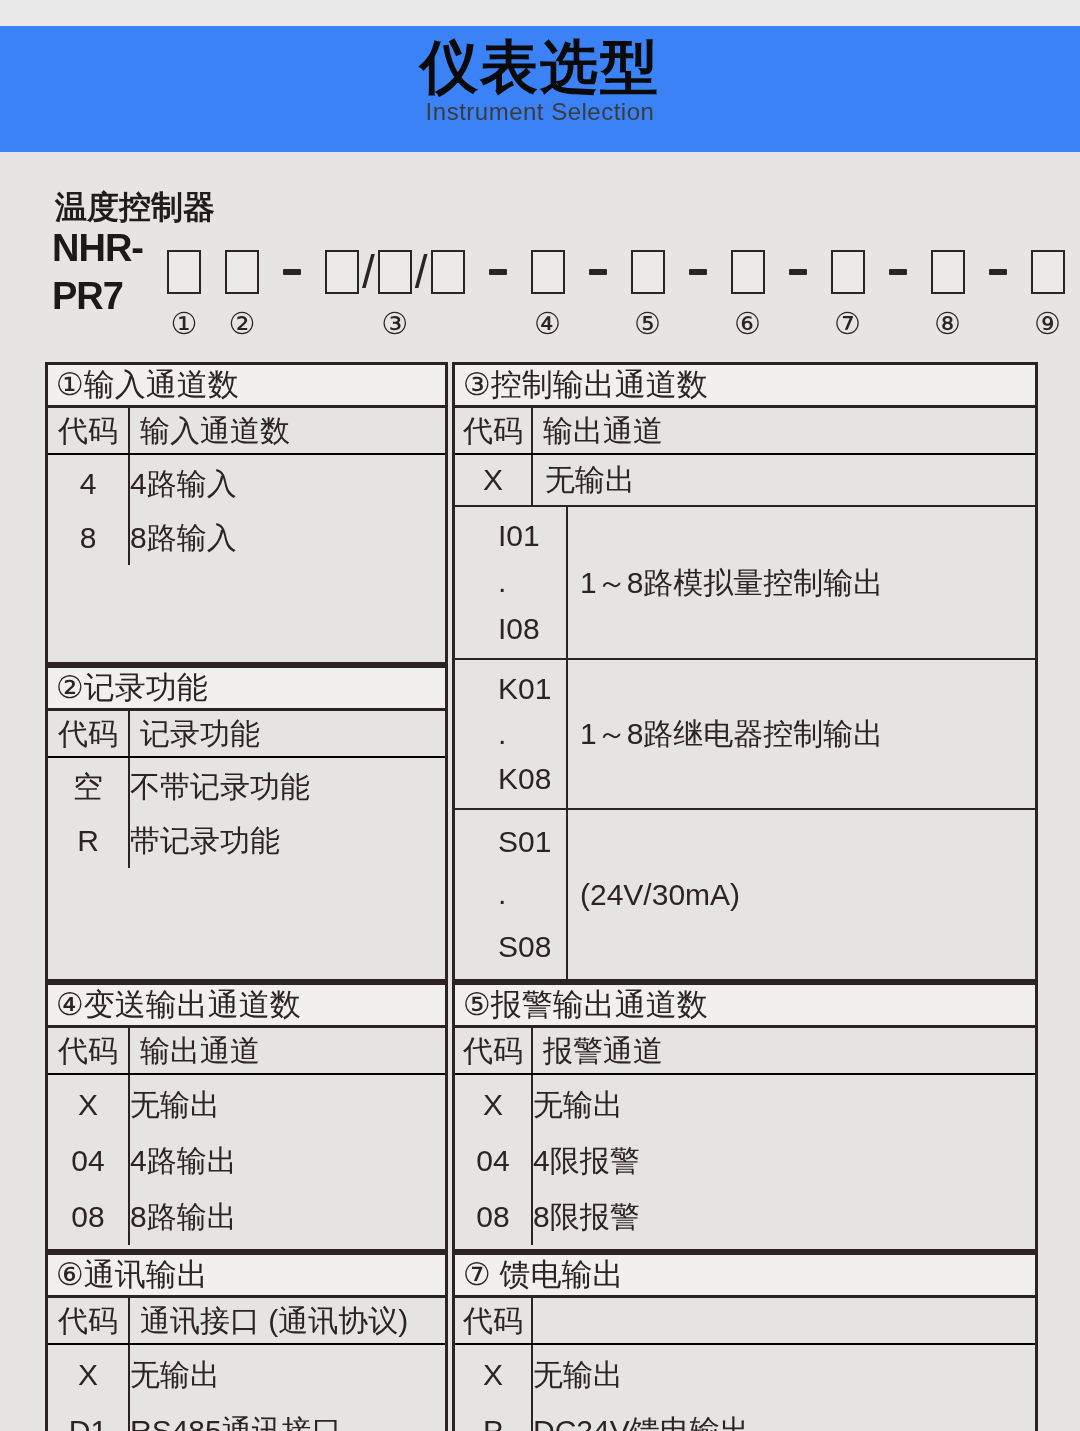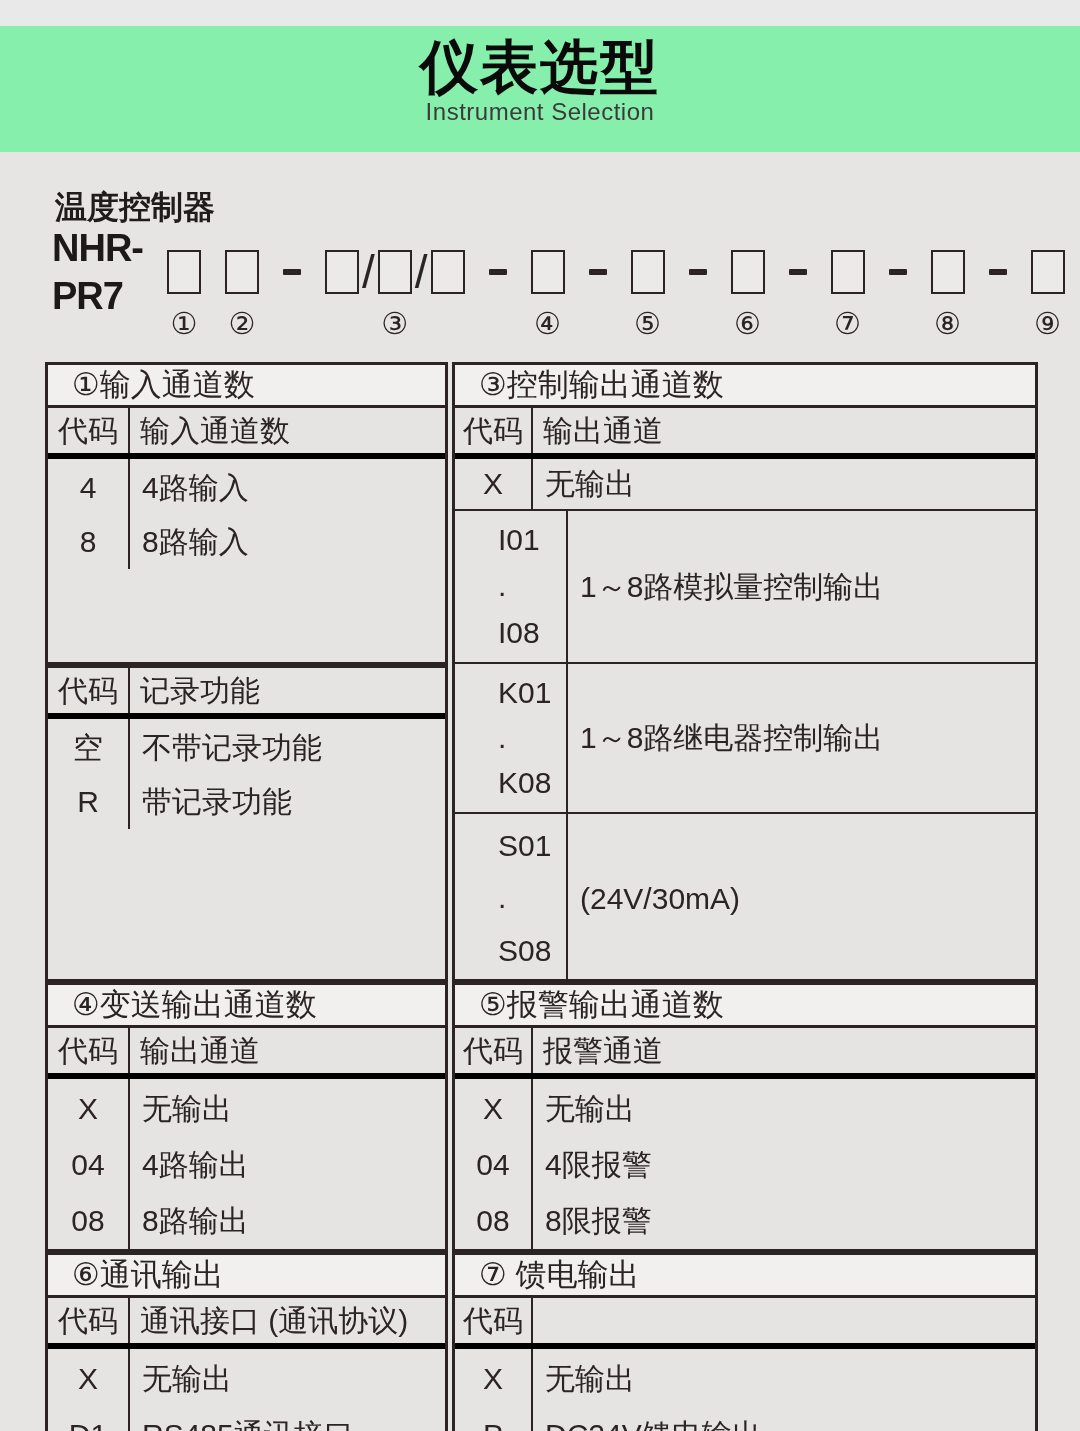--- a/index.html
+++ b/index.html
@@ -3,21 +3,21 @@
 <meta charset="utf-8">
 <style>
   html,body{margin:0;padding:0;}
   body{
     width:1080px;height:1431px;overflow:hidden;position:relative;
     background:#e7e5e4;color:#2b2422;
     font-family:"Liberation Sans","DejaVu Sans",sans-serif;
   }
   
   .top-strip{height:26px;background:#eae9e9;}
-  .banner{height:126px;background:#86efac;text-align:center;}
+  .banner{height:126px;background:#3b82f6;text-align:center;}
   .banner .title{
     padding-top:10px;font-size:58px;line-height:62px;font-weight:900;
     letter-spacing:2px;color:#0a0a0a;
   }
   .banner .subtitle{font-size:24px;line-height:28px;color:#3d3b3a;letter-spacing:.5px;}
   
   .product-name{margin:34px 0 0 55px;font-size:32px;font-weight:600;color:#201c1a;}
   .model-row{
     margin:18px 0 0 52px;display:flex;align-items:flex-start;gap:24px;justify-content:space-between;
   }
@@ -36,33 +36,33 @@
   
   .tables{margin:22px 0 0 45px;display:flex;gap:4px;align-items:flex-start;}
   .tcol{display:flex;flex-direction:column;}
   .tcol.left{width:403px;}
   .tcol.right{width:586px;}
   .tbl{
     border:3px solid #2b2422;box-sizing:border-box;background:#e6e4e3;width:100%;
   }
   .t-head{
     height:40px;line-height:40px;background:#f1f0ef;border-bottom:3px solid #2b2422;
-    font-size:31px;padding-left:24px;white-space:nowrap;overflow:hidden;
-  }
-  .t-cols{display:flex;border-bottom:6px solid #000000;height:45px;font-size:30px;}
+    font-size:31px;padding-left:8px;white-space:nowrap;overflow:hidden;
+  }
+  .t-cols{display:flex;border-bottom:2px solid #000000;height:45px;font-size:30px;}
   .cc{box-sizing:border-box;border-right:2px solid #2b2422;text-align:center;line-height:45px;}
   .cd{flex:1;padding-left:10px;line-height:45px;white-space:nowrap;overflow:hidden;}
   .left .cc{width:82px;}
   .right .cc{width:78px;}
   
   .t-body{display:flex;}
   .codes{box-sizing:border-box;border-right:2px solid #2b2422;text-align:center;}
   .left .codes{width:82px;}
   .right .codes{width:78px;}
-  .descs{flex:1;padding-left:12px;}
+  .descs{flex:1;}
   .t-body .ln{font-size:30px;line-height:54px;white-space:nowrap;}
   .t-body.tall .ln{line-height:56px;}
   .t-body .pad{padding-top:2px;}
   
   .r3{display:flex;border-bottom:2px solid #2b2422;}
   .r3.last{border-bottom:none;}
   .r3 .rcode{
     box-sizing:border-box;border-right:2px solid #2b2422;width:78px;
     display:flex;flex-direction:column;justify-content:center;align-items:center;
     font-size:30px;
@@ -215,20 +215,21 @@
           <div class="ln" data-name="code-cell">8</div>
         </div>
         <div class="descs pad">
           <div class="ln" data-name="desc-cell">4路输入</div>
           <div class="ln" data-name="desc-cell">8路输入</div>
         </div>
       </div>
     </div>
 
     <div class="tbl" style="height:317px" data-name="table-record-function">
+      <div class="t-head" data-name="section-title">②记录功能</div>
       <div class="t-cols">
         <div class="cc" data-name="col-header-code">代码</div>
         <div class="cd" data-name="col-header-desc">记录功能</div>
       </div>
       <div class="t-body" data-name="table-body">
         <div class="codes pad">
           <div class="ln" data-name="code-cell">空</div>
           <div class="ln" data-name="code-cell">R</div>
         </div>
         <div class="descs pad">

